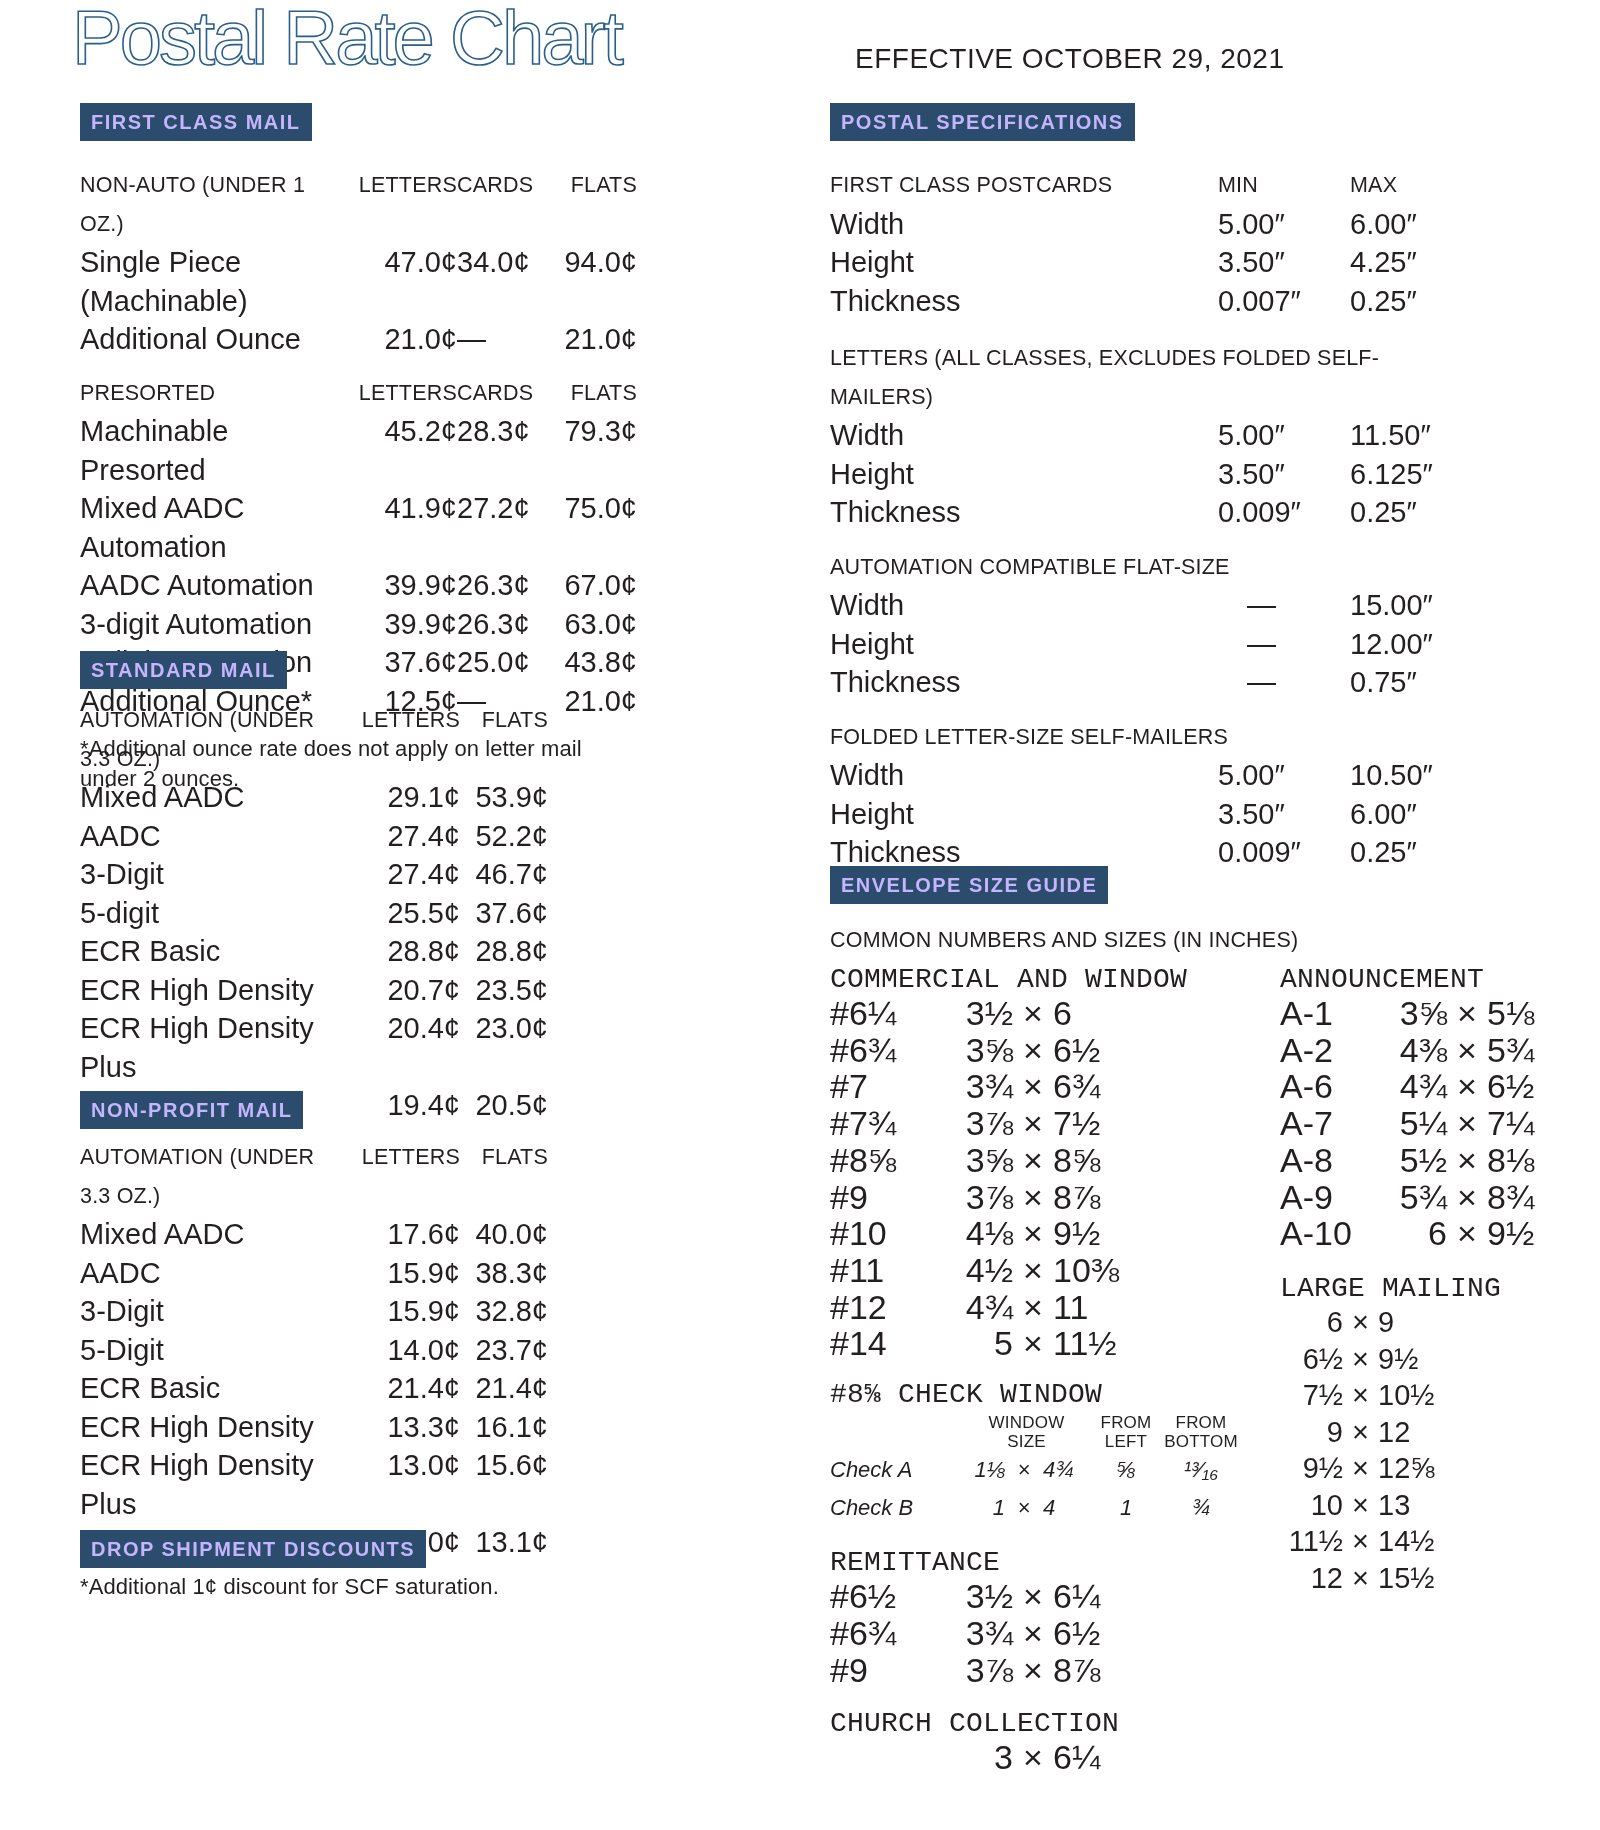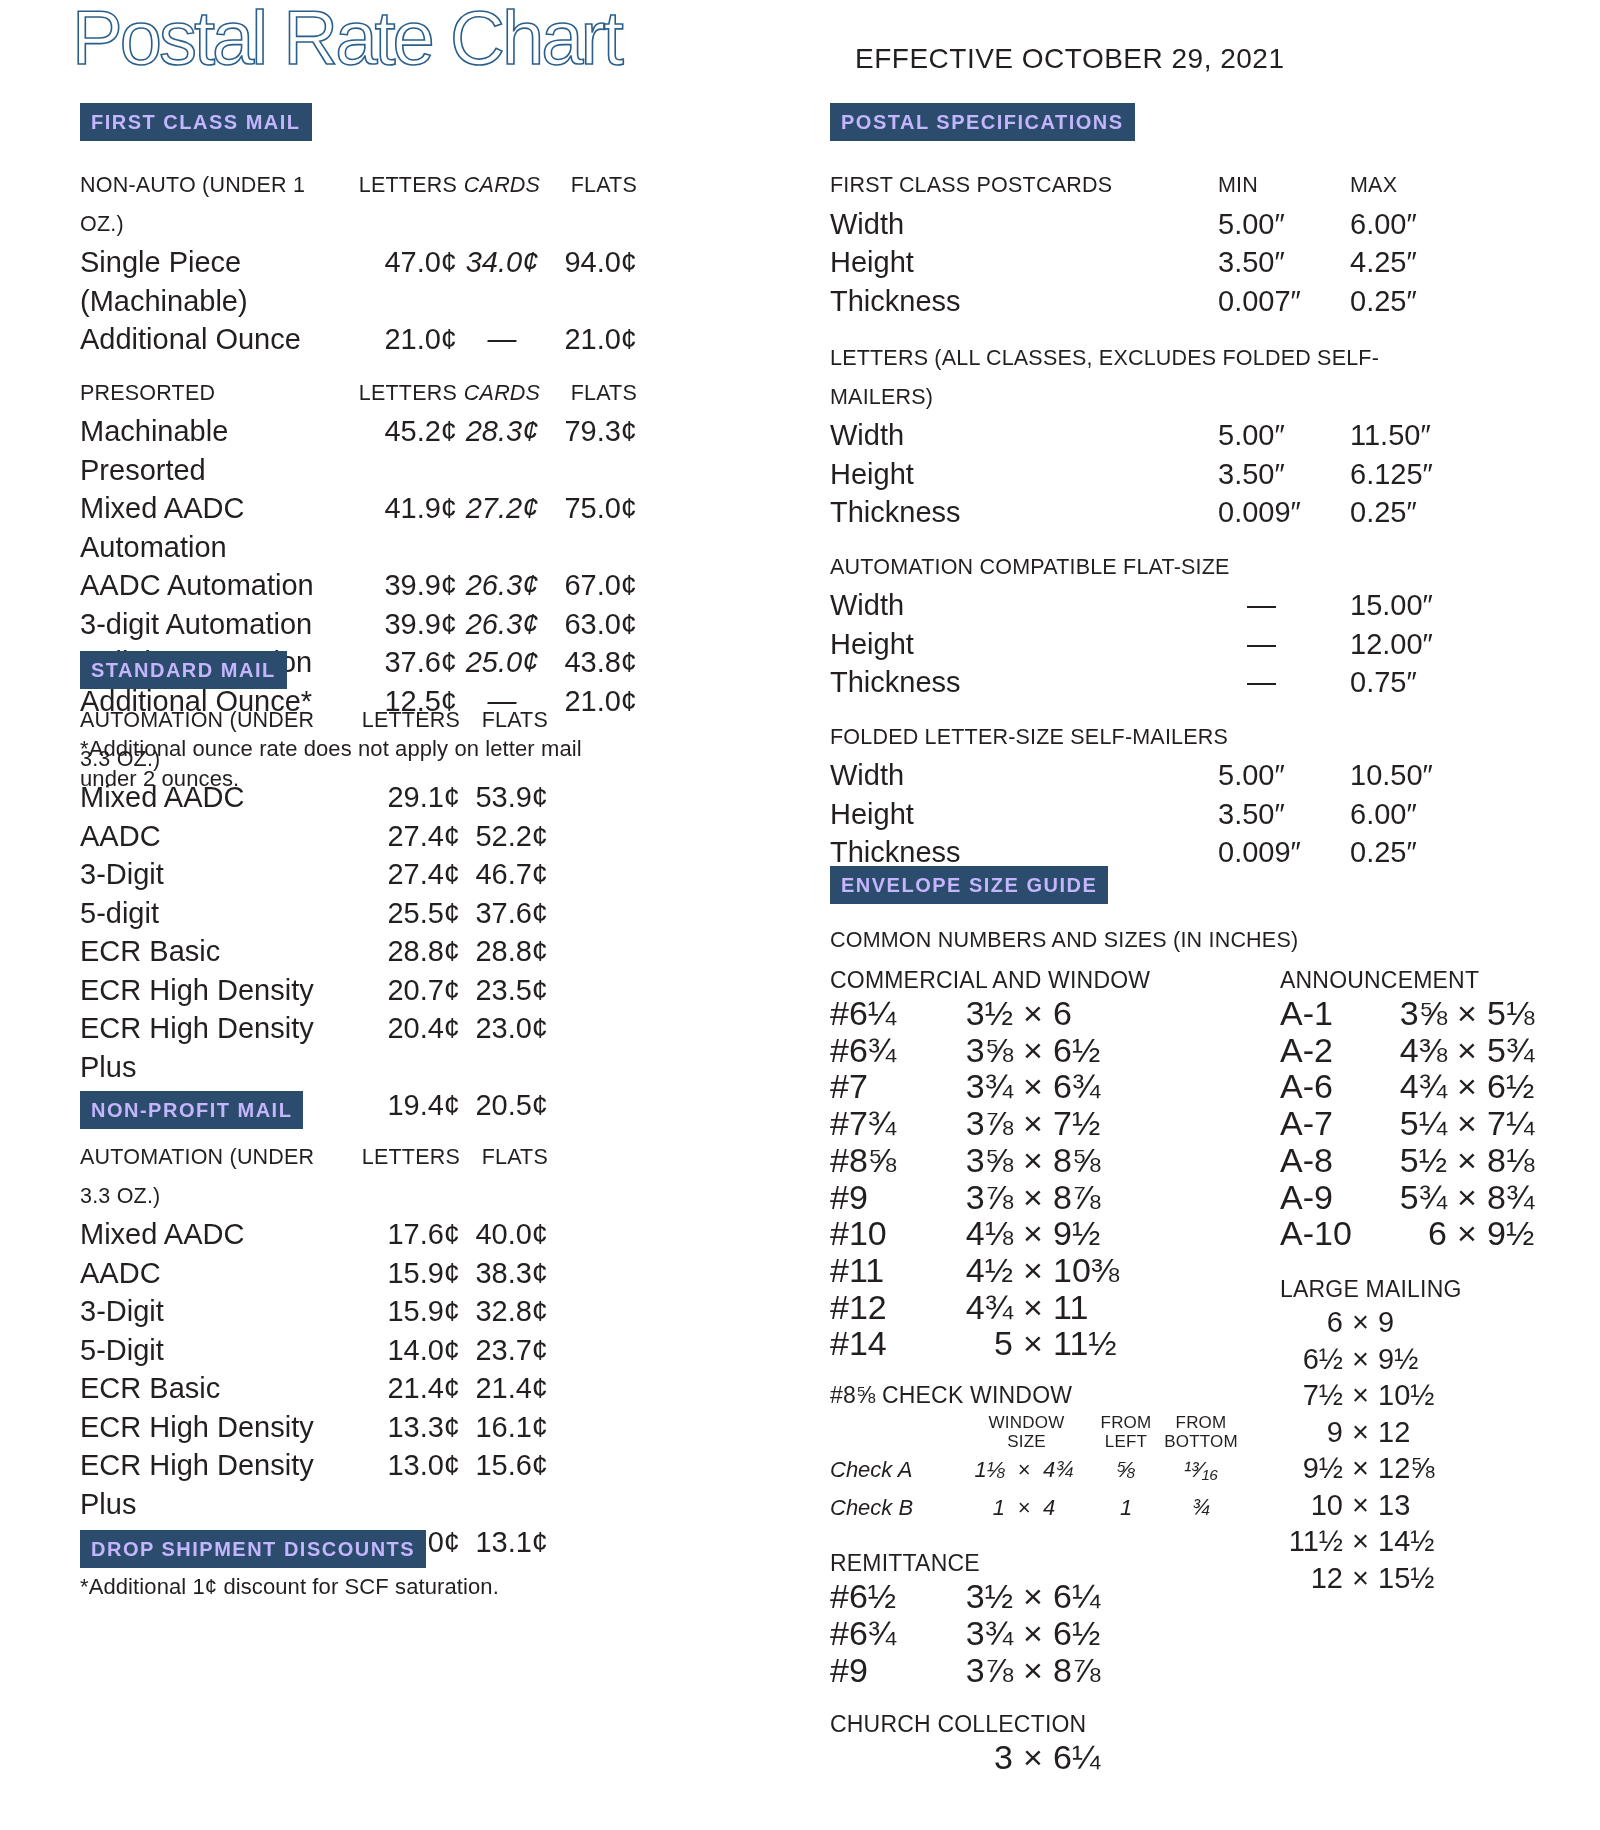--- a/index.html
+++ b/index.html
@@ -11,36 +11,36 @@
   @supports (-webkit-text-stroke: 1px #000){
     .title{color:transparent;-webkit-text-stroke:1.6px var(--title-blue,#2a5f8c);}
   }
   .effective{position:absolute;left:855px;top:46px;font-size:28px;line-height:26px;letter-spacing:0.5px;}
   .sec{position:absolute;}
   .bar{display:inline-block;background:var(--navy,#2b4c6d);color:#c4b5fd;font-weight:bold;font-size:20px;
        line-height:38px;padding:0 11px;letter-spacing:1.5px;white-space:nowrap;}
   .thead{display:flex;font-size:21.5px;line-height:38.5px;letter-spacing:0.2px;}
   .row{display:flex;font-size:29px;line-height:38.5px;}
   .fc{width:557px;}  .fc .label{flex:1;}
-  .fc .c1{width:118px;text-align:right;} .fc .c2{width:90px;text-align:center;font-style:italic;} .fc .c3{width:90px;text-align:right;}
+  .fc .c1{width:118px;text-align:right;} .fc .c2{width:90px;text-align:left;} .fc .c3{width:90px;text-align:right;}
   .std{width:468px;} .std .label{flex:1;}
   .std .c1{width:112px;text-align:right;} .std .c2{width:88px;text-align:right;}
   .drop{width:452px;} .drop .label{flex:1;} .drop .val{text-align:right;}
   .drop-row{line-height:42.5px;}
   .footnote{font-size:22px;line-height:30px;letter-spacing:0.1px;}
   .spec-row,.spec-head{display:flex;width:620px;}
   .spec-row{font-size:29px;line-height:38.5px;}
   .spec-head{font-size:21.5px;line-height:38.5px;letter-spacing:0.2px;}
   .spec-row .label,.spec-head .label{flex:1;}
   .smin{width:132px;} .smax{width:100px;}
   .env-subtitle{font-size:21.5px;line-height:30px;margin-top:21px;letter-spacing:0.2px;}
   .env-cols{position:relative;height:880px;}
   .env-left{position:absolute;left:0;top:10px;width:430px;}
   .env-right{position:absolute;left:450px;top:10px;width:270px;}
-  .env-h{font-size:23px;line-height:30px;letter-spacing:0.2px;}
+  .env-h{font-size:28px;line-height:30px;letter-spacing:0.2px;font-family:Liberation Mono, monospace;}
   .size-row{display:flex;font-size:34px;line-height:36.7px;}
   .size-row .lbl{width:110px;}
   .size-row .d1{width:73px;text-align:right;}
   .size-row .x{width:40px;text-align:center;}
   .size-row .d2{flex:1;}
   .ann .lbl{width:100px;} .ann .d1{width:67px;}
   .lh37{line-height:37px;}
   .lm-row{display:flex;font-size:29px;line-height:36.6px;}
   .lm-row .d1{width:63px;text-align:right;}
   .lm-row .x{width:35px;text-align:center;}

